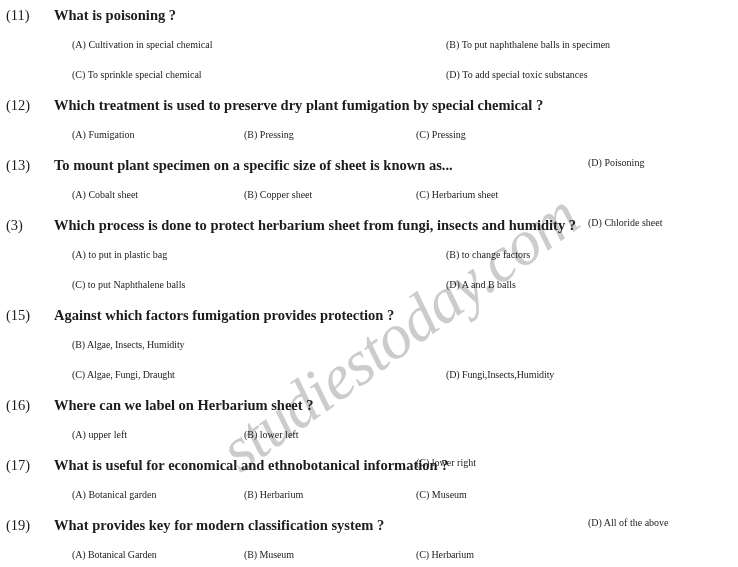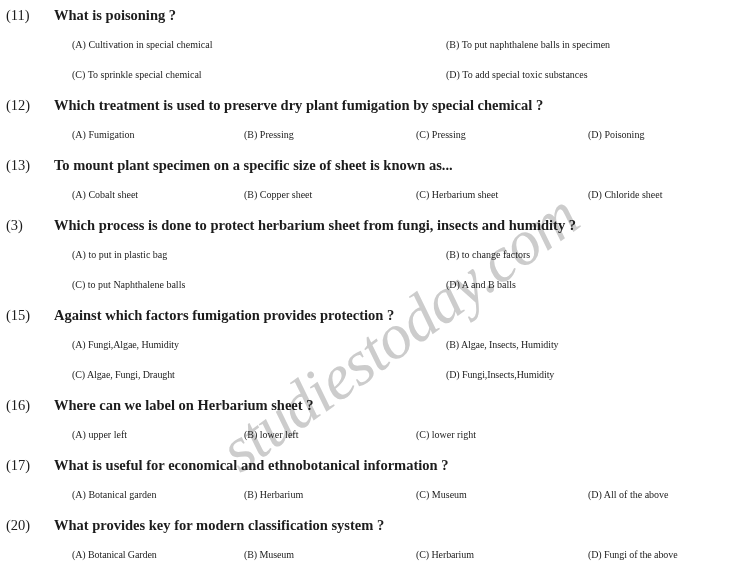--- a/index.html
+++ b/index.html
@@ -94,20 +94,21 @@
   .optrow.cols2 .opt:last-child {
     flex: 1 1 auto;
   }
   
   .optrow.cols4 .opt {
     flex: 0 0 172px;
     white-space: nowrap;
   }
   .optrow.cols4 .opt:last-child {
     flex: 1 1 auto;
+    margin-top: 28px;
   }
 
   .opt-letter {
     display: inline;
   }
   .opt-gap-normal .opt-letter::after {
     content: " ";
   }
   
   .optrow.condensed {
@@ -175,21 +176,20 @@
           <span class="opt opt-gap-normal"><span class="opt-letter">(C)</span> <span>to put Naphthalene balls</span></span>
           <span class="opt opt-gap-normal"><span class="opt-letter">(D)</span> <span>A and B balls</span></span>
         </div>
       </div>
       <div class="qblock">
         <div class="qline">
           <span class="qnum">(15)</span>
           <span class="qtext">Against which factors fumigation provides protection ?</span>
         </div>
         <div class="optrow cols2 condensed">
-          <span class="opt"><span class="opt-letter">(A)</span> <span>Fungi,Algae, Humidity</span></span>
           <span class="opt"><span class="opt-letter">(B)</span> <span>Algae, Insects, Humidity</span></span>
         </div>
         <div class="optrow cols2 condensed">
           <span class="opt"><span class="opt-letter">(C)</span> <span>Algae, Fungi, Draught</span></span>
           <span class="opt"><span class="opt-letter">(D)</span> <span>Fungi,Insects,Humidity</span></span>
         </div>
       </div>
       <div class="qblock">
         <div class="qline">
           <span class="qnum">(16)</span>
@@ -208,21 +208,21 @@
         </div>
         <div class="optrow cols4">
           <span class="opt opt-gap-normal"><span class="opt-letter">(A)</span> <span>Botanical garden</span></span>
           <span class="opt opt-gap-normal"><span class="opt-letter">(B)</span> <span>Herbarium</span></span>
           <span class="opt opt-gap-normal"><span class="opt-letter">(C)</span> <span>Museum</span></span>
           <span class="opt opt-gap-normal"><span class="opt-letter">(D)</span> <span>All of the above</span></span>
         </div>
       </div>
       <div class="qblock">
         <div class="qline">
-          <span class="qnum">(20)</span>
+          <span class="qnum">(19)</span>
           <span class="qtext">What provides key for modern classification system ?</span>
         </div>
         <div class="optrow cols4 condensed">
           <span class="opt"><span class="opt-letter">(A)</span> <span>Botanical Garden</span></span>
           <span class="opt"><span class="opt-letter">(B)</span> <span>Museum</span></span>
           <span class="opt"><span class="opt-letter">(C)</span> <span>Herbarium</span></span>
           <span class="opt"><span class="opt-letter">(D)</span> <span>Fungi of the above</span></span>
         </div>
       </div>
     </div>

